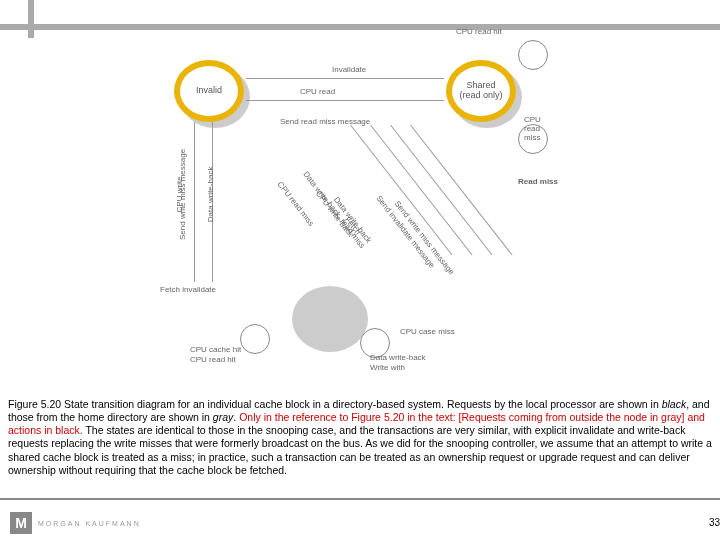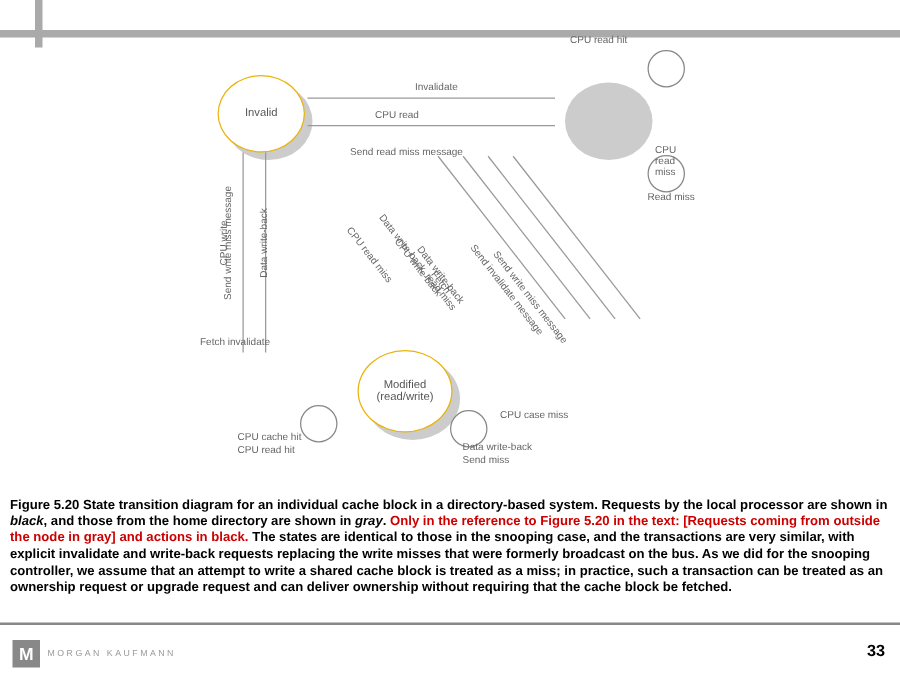--- a/index.html
+++ b/index.html
@@ -1,57 +1,57 @@
 <!DOCTYPE html>
 <html><head>
 <meta charset="utf-8">
 <style>
 *{margin:0;padding:0;box-sizing:border-box}
 body{width:720px;height:540px;font-family:Arial,sans-serif;position:relative;background:#fff;overflow:hidden}
 .topbar{position:absolute;top:0;left:0;width:720px}
 .hbar{position:absolute;top:24px;left:0;width:720px;height:6px;background:#aaa}
 .vbar{position:absolute;top:0;left:28px;width:6px;height:38px;background:#aaa}
 .diagram{position:absolute;top:10px;left:120px;width:480px;height:380px}
-.st{position:absolute;border:1px solid #eab308;border-radius:50%;background:#fff;display:flex;flex-direction:column;align-items:center;justify-content:center;font-size:9px;color:#555;text-align:center;line-height:1.1}
+.st{position:absolute;border:6px solid #eab308;border-radius:50%;background:#fff;display:flex;flex-direction:column;align-items:center;justify-content:center;font-size:9px;color:#555;text-align:center;line-height:1.1}
 .sh{position:absolute;border-radius:50%;background:#ccc}
 .lbl{position:absolute;font-size:8px;color:#666;line-height:1.1}
 .lbl.d{transform-origin:center;white-space:nowrap}
 .arr{position:absolute;background:#999}
-.caption{position:absolute;top:398px;left:8px;right:8px;font-size:10.5px;font-weight:bold;line-height:1.25;font-family:Verdana,Arial,sans-serif}
+.caption{position:absolute;top:398px;left:8px;right:8px;font-size:10.5px;font-weight:normal;line-height:1.25;font-family:Verdana,Arial,sans-serif}
 .caption .em{font-style:italic}
 .caption .red{color:#c00}
 .footer{position:absolute;bottom:0;left:0;width:720px;height:40px}
 .fline{position:absolute;bottom:40px;left:0;width:720px;height:2px;background:#888}
 .mk{position:absolute;bottom:6px;left:10px;display:flex;align-items:center;gap:6px}
 .mk-ico{width:22px;height:22px;background:#888;display:flex;align-items:center;justify-content:center;color:#fff;font-weight:bold;font-size:14px}
 .mk-txt{font-size:7px;letter-spacing:2px;color:#999}
-.pg{position:absolute;bottom:12px;right:12px;font-size:13px;font-weight:bold}
+.pg{position:absolute;bottom:12px;right:0;font-size:10px;font-weight:normal}
 </style>
 </head>
 <body>
 
 <div class="topbar">
   <div class="hbar"></div>
   <div class="vbar"></div>
 </div>
 
 <div class="diagram">
 
   <div class="sh" style="top:56px;left:60px;width:70px;height:62px"></div>
   <div class="st" style="top:50px;left:54px;width:70px;height:62px">
     <span>Invalid</span>
   </div>
 
   <div class="sh" style="top:56px;left:332px;width:70px;height:62px"></div>
+  <div class="st" style="top:50px;left:326px;width:70px;height:62px">
+    <span>Shared</span>
+    <span>(read only)</span>
+  </div>
 
   <div class="sh" style="top:276px;left:172px;width:76px;height:66px"></div>
-  <div class="st" style="top:270px;left:166px;width:76px;height:66px">
-    <span>Modified</span>
-    <span>(read/write)</span>
-  </div>
 
   <div class="sh" style="top:30px;left:398px;width:30px;height:30px;background:#fff;border:1px solid #888"></div>
   <div class="sh" style="top:114px;left:398px;width:30px;height:30px;background:#fff;border:1px solid #888"></div>
   <div class="sh" style="top:314px;left:120px;width:30px;height:30px;background:#fff;border:1px solid #888"></div>
   <div class="sh" style="top:318px;left:240px;width:30px;height:30px;background:#fff;border:1px solid #888"></div>
 
   <div class="arr" style="top:68px;left:126px;width:198px;height:1px"></div>
   <div class="arr" style="top:90px;left:126px;width:198px;height:1px"></div>
   <div class="lbl" style="top:56px;left:212px">Invalidate</div>
   <div class="lbl" style="top:78px;left:180px">CPU read</div>
@@ -71,30 +71,30 @@
   <div class="arr" style="top:115px;left:290px;width:1px;height:165px;transform:rotate(-38deg);transform-origin:top"></div>
   <div class="lbl d" style="top:190px;left:148px;transform:rotate(52deg)">CPU read miss</div>
   <div class="lbl d" style="top:196px;left:166px;transform:rotate(52deg)">Data write-back, read miss</div>
   <div class="lbl d" style="top:200px;left:186px;transform:rotate(52deg)">CPU write-back</div>
   <div class="lbl d" style="top:206px;left:204px;transform:rotate(52deg)">Data write-back</div>
   <div class="lbl d" style="top:212px;left:222px;transform:rotate(52deg)">Fetch</div>
   <div class="lbl d" style="top:218px;left:240px;transform:rotate(52deg)">Send invalidate message</div>
   <div class="lbl d" style="top:224px;left:258px;transform:rotate(52deg)">Send write miss message</div>
 
   <div class="lbl" style="top:106px;left:404px">CPU<br>read<br>miss</div>
-  <div class="lbl" style="top:144px;left:398px;font-weight:normal">Read miss</div>
+  <div class="lbl" style="top:168px;left:398px;font-weight:bold">Read miss</div>
 
-  <div class="lbl" style="top:260px;left:40px">Fetch invalidate</div>
+  <div class="lbl" style="top:276px;left:40px">Fetch invalidate</div>
 
   <div class="lbl" style="top:336px;left:70px">CPU cache hit</div>
   <div class="lbl" style="top:346px;left:70px">CPU read hit</div>
 
   <div class="lbl" style="top:318px;left:280px">CPU case miss</div>
   <div class="lbl" style="top:344px;left:250px">Data write-back</div>
-  <div class="lbl" style="top:354px;left:250px">Send miss</div>
+  <div class="lbl" style="top:354px;left:250px">Write with</div>
 </div>
 
 <div class="caption">
   <span>Figure 5.20 State transition diagram for an individual cache block in a directory-based system. Requests by the local processor are shown in </span><span class="em">black</span><span>, and those from the home directory are shown in </span><span class="em">gray</span><span>. </span><span class="red">Only in the reference to Figure 5.20 in the text: [Requests coming from outside the node in gray] and actions in black.</span><span> The states are identical to those in the snooping case, and the transactions are very similar, with explicit invalidate and write-back requests replacing the write misses that were formerly broadcast on the bus. As we did for the snooping controller, we assume that an attempt to write a shared cache block is treated as a miss; in practice, such a transaction can be treated as an ownership request or upgrade request and can deliver ownership without requiring that the cache block be fetched.</span>
 </div>
 
 <div class="fline"></div>
 <div class="footer">
   <div class="mk">
     <div class="mk-ico">M</div>

